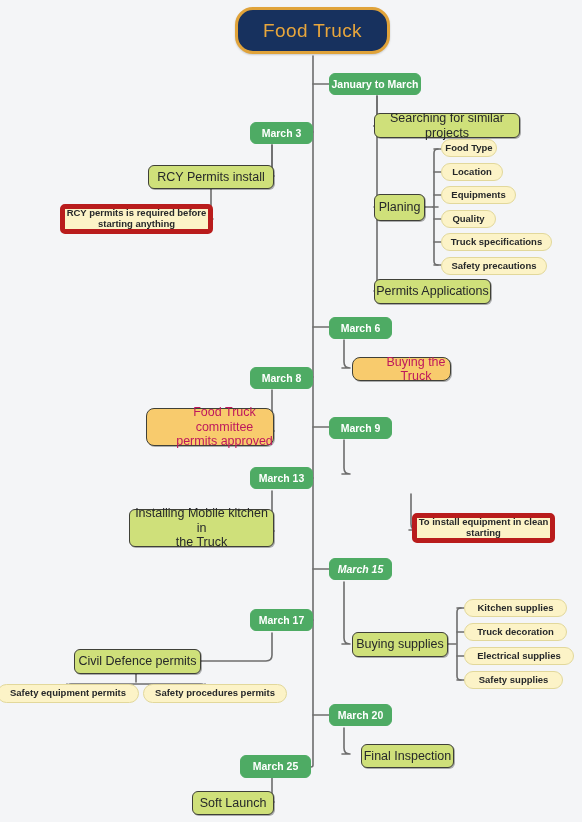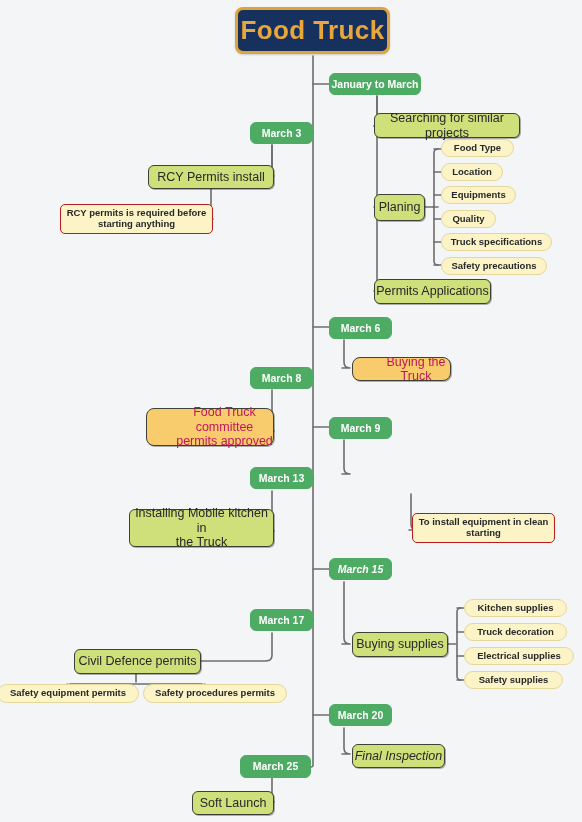--- a/index.html
+++ b/index.html
@@ -26,24 +26,24 @@
     justify-content: center;
     text-align: center;
     line-height: 1.15;
     white-space: pre-line;
     z-index: 3;
   }
   
   .n-root {
     background: #17315e;
     border: 3px solid #e0a33a;
-    border-radius: 8px;
+    border-radius: 18px;
     color: #e8a63c;
-    font-size: 26px;
-    font-weight: bold;
+    font-size: 19px;
+    font-weight: normal;
     letter-spacing: .4px;
     box-shadow: 0 1px 2px rgba(0,0,0,.18);
   }
   
   .n-date {
     background: #4eab64;
     border: 1px solid #4eab64;
     border-radius: 6px;
     color: #ffffff;
     font-size: 10.5px;
@@ -64,21 +64,21 @@
     border: 1.6px solid #3f4038;
     border-radius: 8px;
     color: #be185d;
     font-size: 12.5px;
     box-shadow: 1px 1px 0 rgba(0,0,0,.30);
     padding-left: 29px;
   }
   
   .n-note {
     background: #fcf3c7;
-    border: 1px solid #b91c1c;
+    border: 5px solid #b91c1c;
     border-radius: 5px;
     color: #26282a;
     font-size: 9.5px;
     font-weight: bold;
   }
   
   .n-pill {
     background: #fcf3c7;
     border: 1px solid #e2d89b;
     border-radius: 999px;
@@ -168,21 +168,21 @@
   </div>
 
   <div class="node n-lime" style="left:374px; top:113px; width:146px; height:25px;">
     <span>Searching for similar projects</span>
   </div>
 
   <div class="node n-lime" style="left:374px; top:194px; width:51px; height:27px;">
     <span>Planing</span>
   </div>
 
-  <div class="node n-pill" style="left:441px; top:139px; width:73px; height:18px;">
+  <div class="node n-pill" style="left:441px; top:139px; width:56px; height:18px;">
     <span>Food Type</span>
   </div>
   <div class="node n-pill" style="left:441px; top:163px; width:62px; height:18px;">
     <span>Location</span>
   </div>
   <div class="node n-pill" style="left:441px; top:186px; width:75px; height:18px;">
     <span>Equipments</span>
   </div>
   <div class="node n-pill" style="left:441px; top:210px; width:55px; height:18px;">
     <span>Quality</span>
@@ -268,21 +268,21 @@
   <div class="node n-pill" style="left:-3px; top:684px; width:142px; height:19px;">
     <span>Safety equipment permits</span>
   </div>
   <div class="node n-pill" style="left:143px; top:684px; width:144px; height:19px;">
     <span>Safety procedures permits</span>
   </div>
 
   <div class="node n-date" style="left:329px; top:704px; width:63px; height:22px;">
     <span>March 20</span>
   </div>
-  <div class="node n-lime" style="left:352px; top:744px; width:93px; height:24px;font-style:italic;">
+  <div class="node n-lime" style="left:361px; top:744px; width:93px; height:24px;">
     <span>Final Inspection</span>
   </div>
 
   <div class="node n-date" style="left:240px; top:755px; width:71px; height:23px;">
     <span>March 25</span>
   </div>
   <div class="node n-lime" style="left:192px; top:791px; width:82px; height:24px;">
     <span>Soft Launch</span>
   </div>
 

